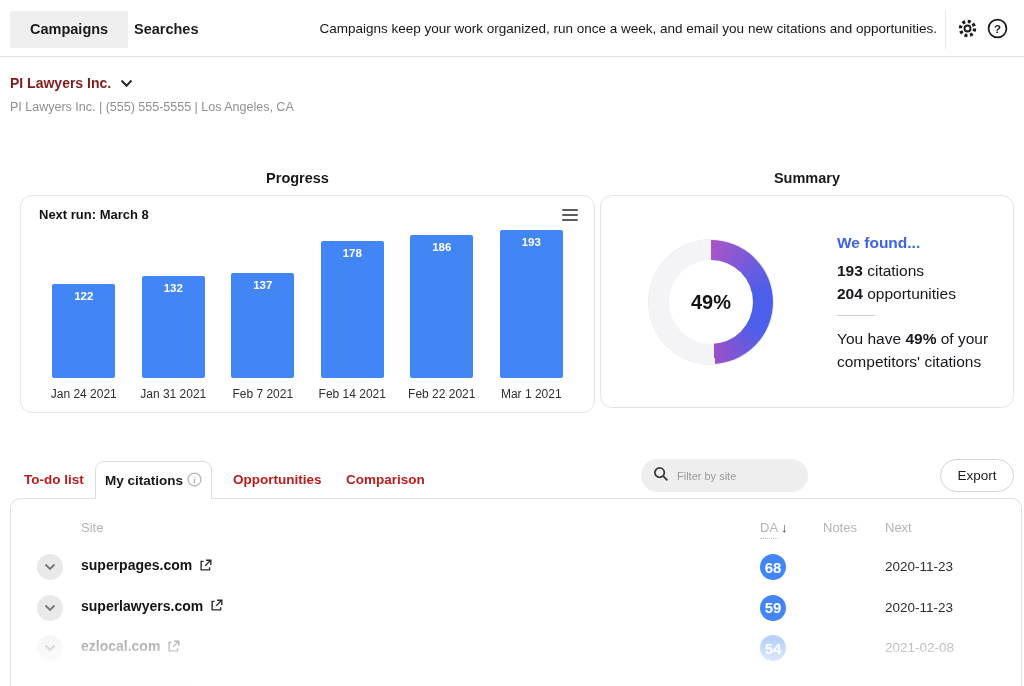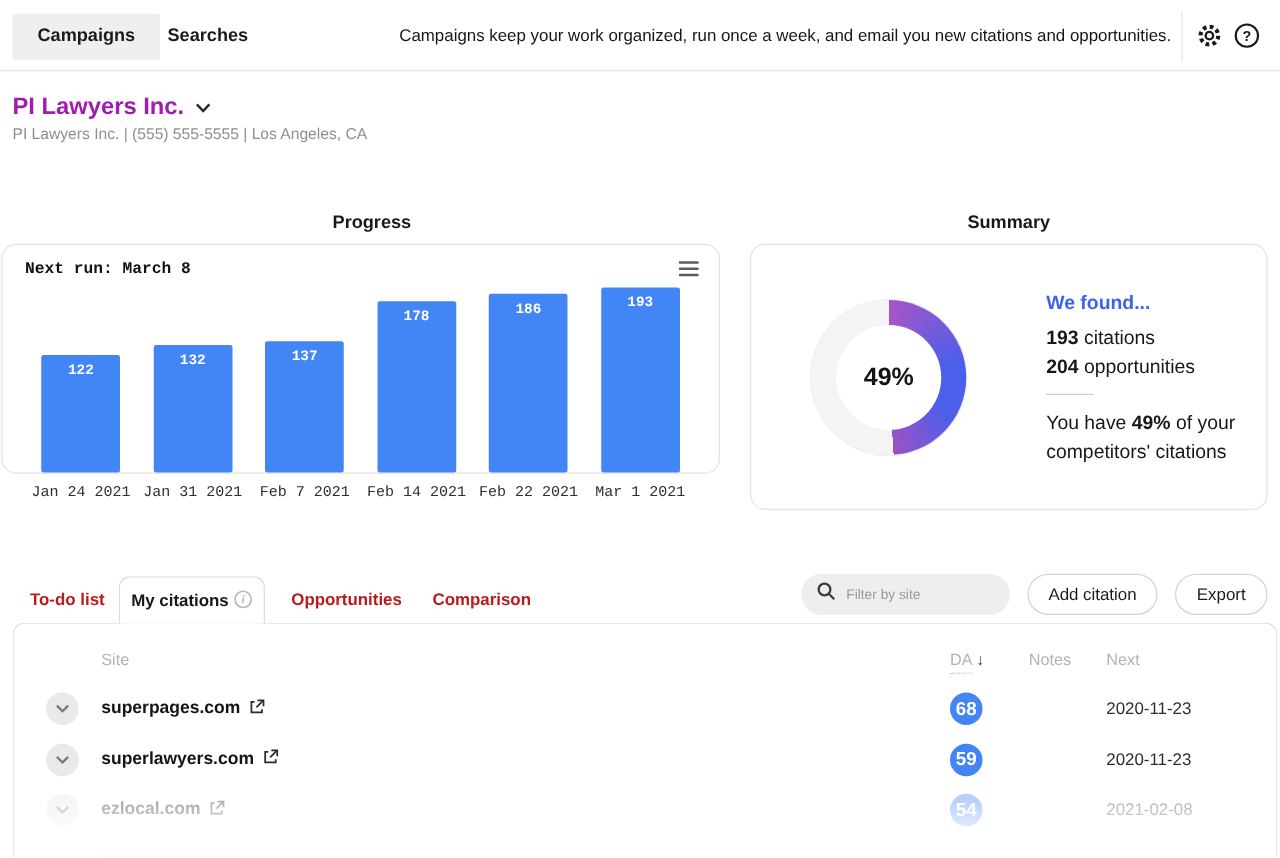--- a/index.html
+++ b/index.html
@@ -14,34 +14,34 @@
                 font-size:14.5px; font-weight:700; color:#1b1b1b; padding:0 20px; cursor:pointer; }
   .topbar-tab.active { left:10px; background:#efefef; border-radius:2px; }
   .topbar-tab.inactive { left:114px; }
   .topbar-desc { position:absolute; right:87px; top:21px; font-size:13.5px; color:#161616; }
   .topbar-divider { position:absolute; left:945px; top:9px; width:1px; height:40px; background:#e8e8e8; }
   .icon-btn { position:absolute; top:17px; width:26px; height:26px; background:none; border:none;
               cursor:pointer; display:flex; align-items:center; justify-content:center; }
   #gear-btn { left:954px; } #help-btn { left:984px; }
 
   
-  .campaign-name { position:absolute; left:10px; top:75px; font-size:19px; font-weight:700;
-                   display:flex; align-items:center; gap:9px; cursor:pointer; color:#a21caf; }
+  .campaign-name { position:absolute; left:10px; top:75px; font-size:14px; font-weight:700;
+                   display:flex; align-items:center; gap:9px; cursor:pointer; color:#7f1d1d; }
   .campaign-details { position:absolute; left:10px; top:100px; font-size:12.5px; color:#8f8f8f; }
   .header-actions { position:absolute; right:10px; top:84px; display:flex; gap:24px; align-items:center; }
   .action { display:flex; gap:7px; align-items:center; font-size:14px; font-weight:700;
             color:#15151a; cursor:pointer; background:none; border:none; font-family:inherit; }
 
   
   .panel-title { position:absolute; top:170px; font-size:14.5px; font-weight:700;
                  text-align:center; color:#191919; }
   #progress-title { left:10px; width:575px; }
   #summary-title  { left:600px; width:414px; }
   .card { position:absolute; top:195px; background:#fff; border:1px solid #e4e4e6; border-radius:12px; }
-  #progress-card { left:1px; width:575px; height:184px;font-family:Liberation Mono, monospace; }
+  #progress-card { left:20px; width:575px; height:218px; }
   #summary-card  { left:600px; width:414px; height:213px; }
 
   .next-run { position:absolute; left:18px; top:11px; font-size:13px; font-weight:700; color:#121212; }
   .menu-icon { position:absolute; right:16px; top:13px; display:flex; flex-direction:column;
                gap:3px; background:none; border:none; cursor:pointer; padding:0; }
   .menu-icon span { width:16px; height:2px; background:#5c5c5c; border-radius:1px; }
 
   .chart-area { position:absolute; left:18px; right:18px; top:32px; display:flex; }
   .chart-col { flex:1; display:flex; flex-direction:column; align-items:center; }
   .bar-stack { height:150px; display:flex; align-items:flex-end; }
@@ -233,21 +233,20 @@
 
   <div class="filter">
     <span>
       <svg width="16" height="16" viewBox="0 0 16 16" fill="none" stroke="#3a3a3a" stroke-width="1.8">
         <circle cx="6.6" cy="6.6" r="4.7"></circle>
           <path d="M10.2 10.2 L14.4 14.4"></path>
       </svg>
     </span>
     <input type="text" placeholder="Filter by site" style="">
   </div>
-  <button class="pill-btn" id="add-citation">Add citation</button>
   <button class="pill-btn" id="export">Export</button>
 
   <div class="table-card">
     <div class="thead">
       <span class="th-site">Site</span>
       <span class="th-da"><span class="da-u">DA</span><span class="sort-arrow">↓</span></span>
       <span class="th-notes">Notes</span>
       <span class="th-found">Next</span>
     </div>
     <div>

